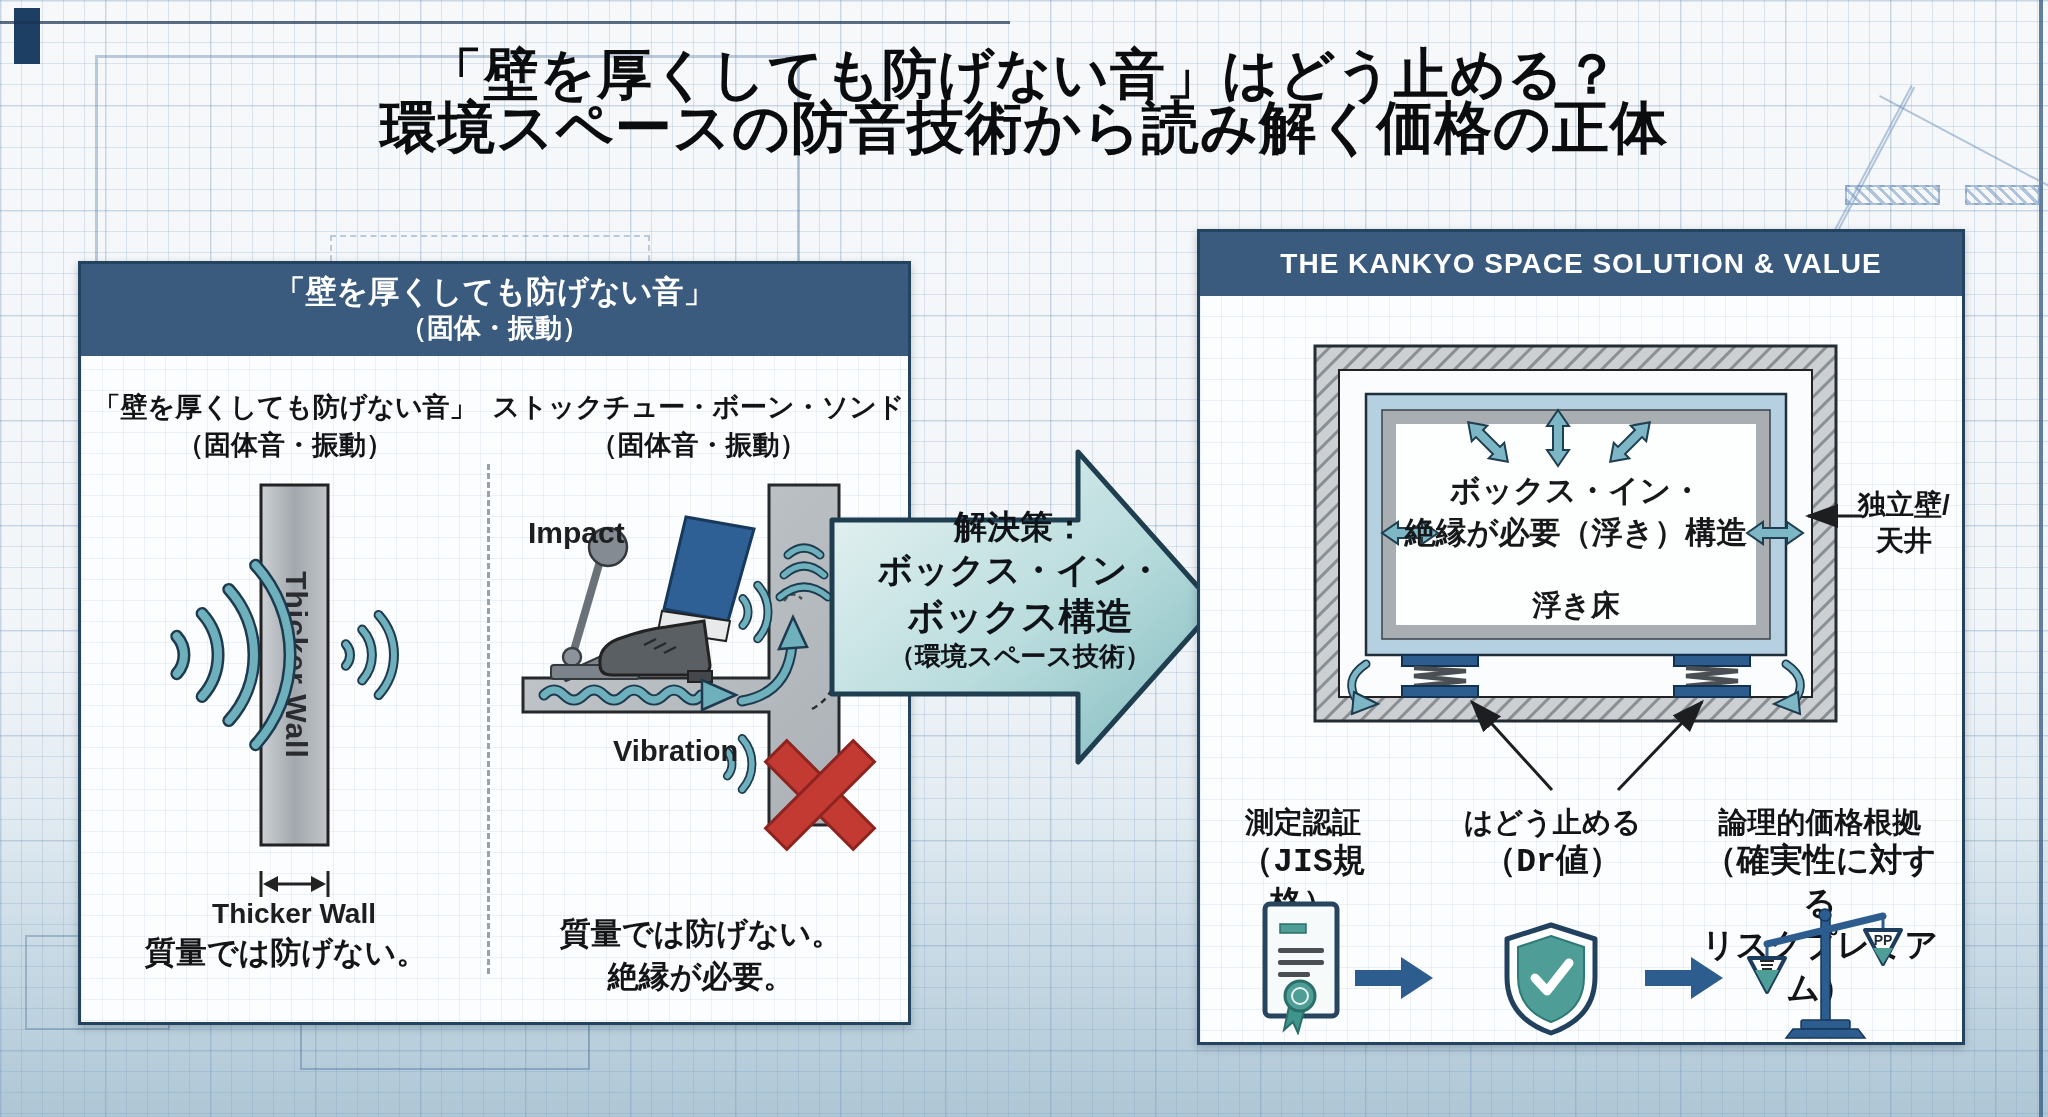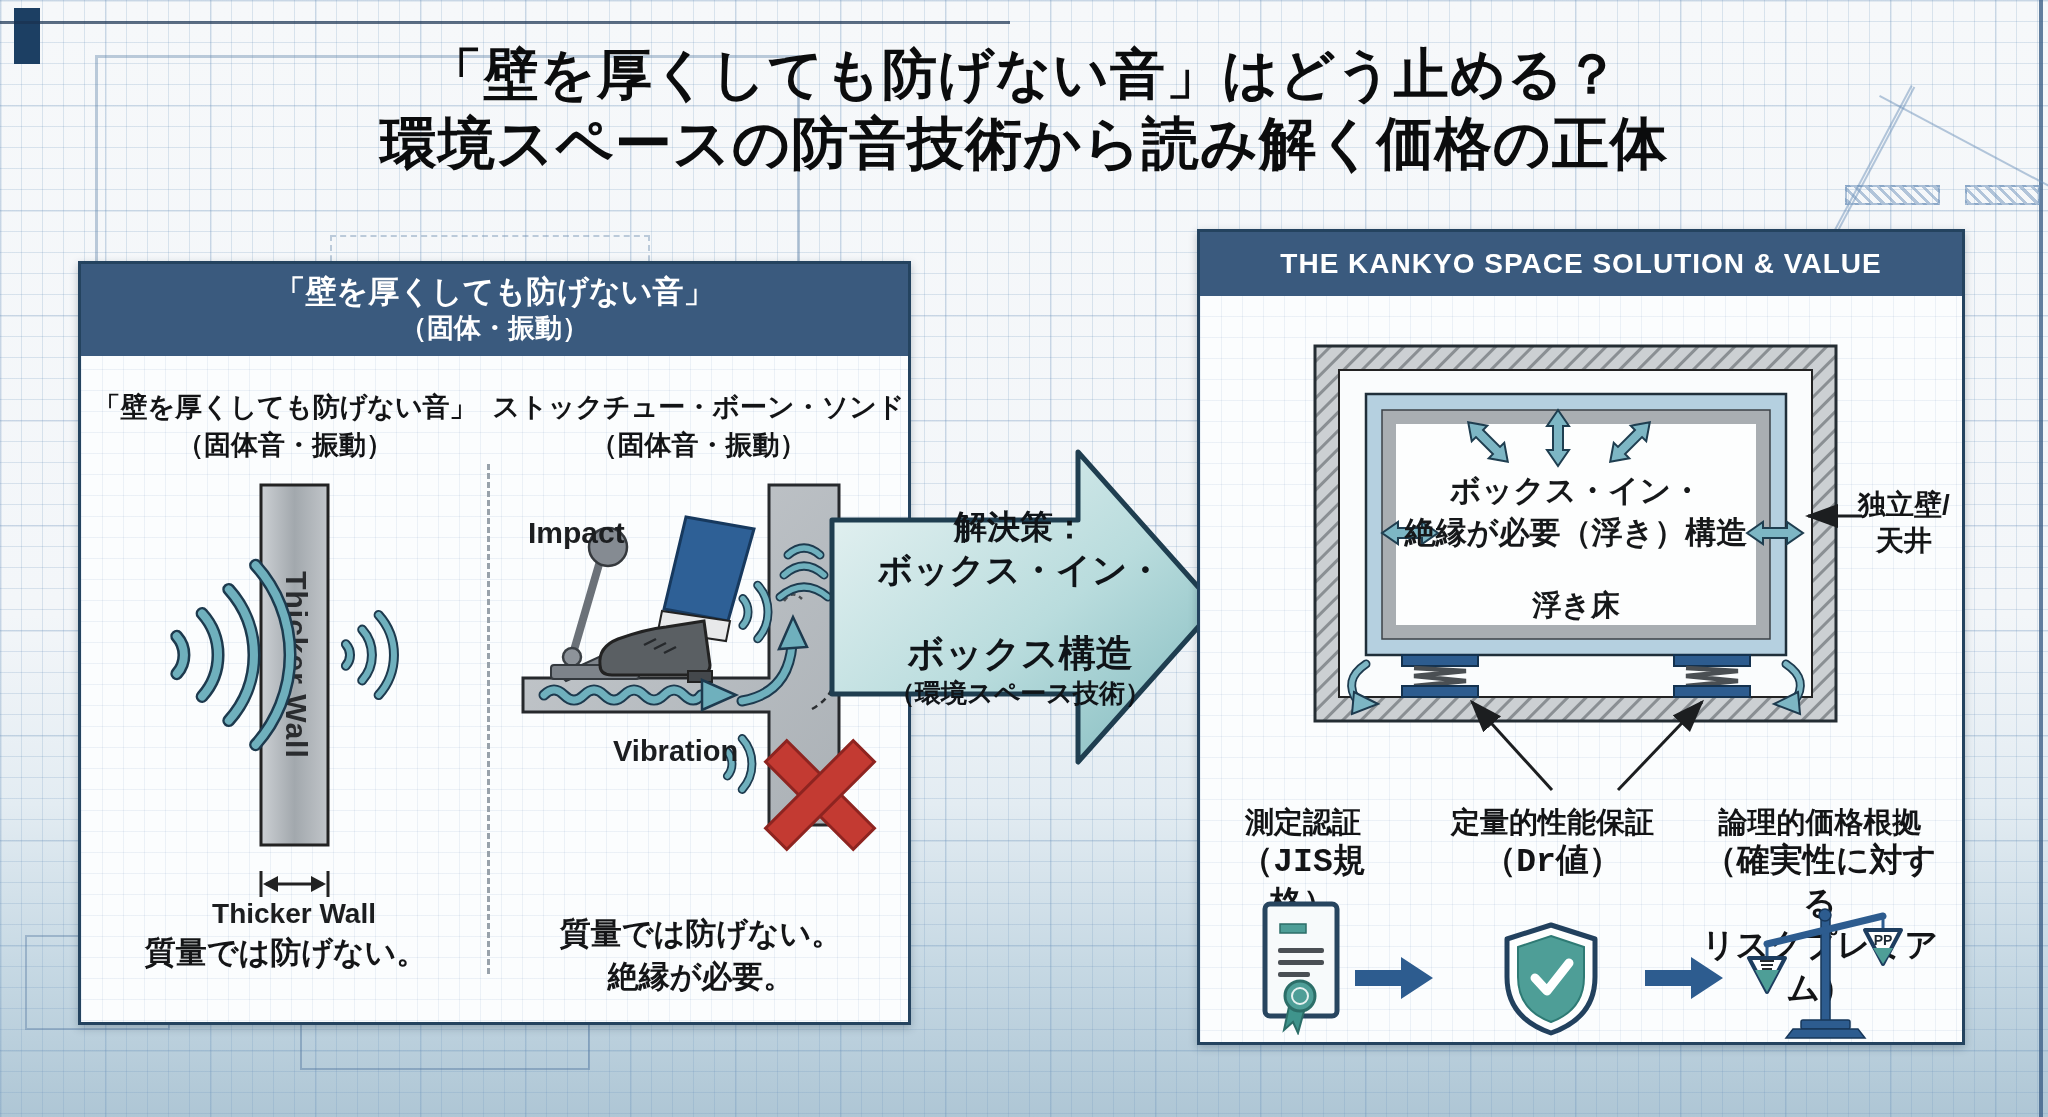--- a/index.html
+++ b/index.html
@@ -24,21 +24,21 @@
   .rectB{left:330px;top:235px;width:320px;height:380px;border:2px dashed rgba(96,130,168,.38);}
   .diagA{left:255px;top:390px;width:310px;height:0;border-top:3px solid rgba(130,155,185,.5);transform:rotate(44deg);transform-origin:left top;}
   .diagTR1{left:1770px;top:350px;width:300px;height:0;border-top:5px double rgba(110,145,185,.5);transform:rotate(-62deg);transform-origin:left top;}
   .diagTR2{left:1880px;top:95px;width:360px;height:0;border-top:2px solid rgba(110,145,185,.5);transform:rotate(28deg);transform-origin:left top;}
   .hatchrect{height:20px;border:2px solid rgba(110,145,185,.55);background:repeating-linear-gradient(45deg,rgba(110,145,185,.5) 0 3px,transparent 3px 8px);}
   .rectBL{left:300px;top:992px;width:290px;height:78px;border:2px solid rgba(85,120,160,.45);}
   .rectBL2{left:25px;top:935px;width:145px;height:95px;border:2px solid rgba(85,120,160,.4);}
 
   .title-line{position:absolute;left:0;right:0;text-align:center;font-weight:900;color:#0b0c0d;z-index:2;letter-spacing:1px;}
   .title-l1{top:38px;font-size:55px;}
-  .title-l2{top:106px;font-size:57px;text-align:center;}
+  .title-l2{top:90px;font-size:57px;text-align:center;}
 
   .panel{position:absolute;z-index:2;border:3px solid #24435f;background-color:#fbfdfe;
     background-image:linear-gradient(rgba(150,180,210,.16) 1px,transparent 1px),
                      linear-gradient(90deg,rgba(150,180,210,.16) 1px,transparent 1px);
     background-size:21px 21px;box-shadow:0 3px 8px rgba(30,50,70,.28);}
   .panel-header{position:absolute;left:0;top:0;right:0;background:#3a5a7e;color:#fff;text-align:center;}
   .left-panel{left:78px;top:229px;width:833px;height:764px;margin-top:32px;}
   .left-panel .panel-header{height:92px;padding-top:9px;}
   .lp-h1{font-size:31px;font-weight:700;line-height:1.25;}
   .lp-h2{font-size:27px;font-weight:700;line-height:1.25;}
@@ -49,21 +49,21 @@
   .illus{position:absolute;}
   .illus-wall{left:35px;top:195px;width:380px;height:470px;}
   .illus-impact{left:415px;top:205px;width:405px;height:450px;}
   .caption{position:absolute;text-align:center;font-weight:800;color:#141517;}
   .caption-left{left:10px;top:668px;width:390px;font-size:31px;}
   .caption-right{left:420px;top:648px;width:400px;font-size:31px;line-height:1.4;}
 
   .solution-arrow{position:absolute;left:828px;top:442px;width:394px;height:330px;z-index:2;}
   .solution-arrow svg{position:absolute;inset:0;}
   .arrow-text{position:absolute;left:2px;top:64px;width:380px;text-align:center;font-weight:900;color:#101418;line-height:1.28;}
-  .at1{font-size:33px;} .at2{font-size:35px;} .at3{font-size:37px;margin-top:37px;} .at4{font-size:26px;}
+  .at1{font-size:33px;} .at2{font-size:35px;} .at3{font-size:37px;} .at4{font-size:26px;}
 
   .right-panel{left:1197px;top:229px;width:768px;height:816px;}
   .right-panel .panel-header{height:64px;line-height:64px;font-size:28px;font-weight:700;letter-spacing:1px;}
   .diagram{position:absolute;left:100px;top:106px;width:565px;height:475px;}
   .diagram svg{position:absolute;inset:0;}
   .box-label{position:absolute;left:66px;top:132px;width:420px;text-align:center;font-size:31px;font-weight:900;color:#16181a;line-height:1.35;}
   .floor-label{position:absolute;left:66px;top:248px;width:420px;text-align:center;font-size:29px;font-weight:900;color:#16181a;}
   .isolator-label{position:absolute;left:132px;top:402px;width:300px;text-align:center;font-size:29px;font-weight:800;color:#141517;}
   .wall-label{position:absolute;left:648px;top:255px;width:112px;text-align:center;font-size:28px;font-weight:800;color:#141517;line-height:1.3;}
   .value-col{position:absolute;top:572px;text-align:center;color:#131416;}
@@ -324,21 +324,21 @@
     <div class="wall-label">
       <div>独立壁/</div>
       <div>天井</div>
     </div>
 
     <div class="value-col vc1">
       <div class="value-title">測定認証</div>
       <div class="value-sub">（JIS規格）</div>
     </div>
     <div class="value-col vc2">
-      <div class="value-title">定量的性能保証</div>
+      <div class="value-title">はどう止める</div>
       <div class="value-sub">（Dr値）</div>
     </div>
     <div class="value-col vc3">
       <div class="value-title">論理的価格根拠</div>
       <div class="value-sub">（確実性に対する</div>
       <div class="value-sub">リスクプレミアム）</div>
     </div>
 
     <svg class="vicon icon-cert" viewBox="0 0 82 135">
       <rect x="5" y="4" width="72" height="112" rx="5" fill="#f7fafb" stroke="#27455f" stroke-width="5"></rect>

